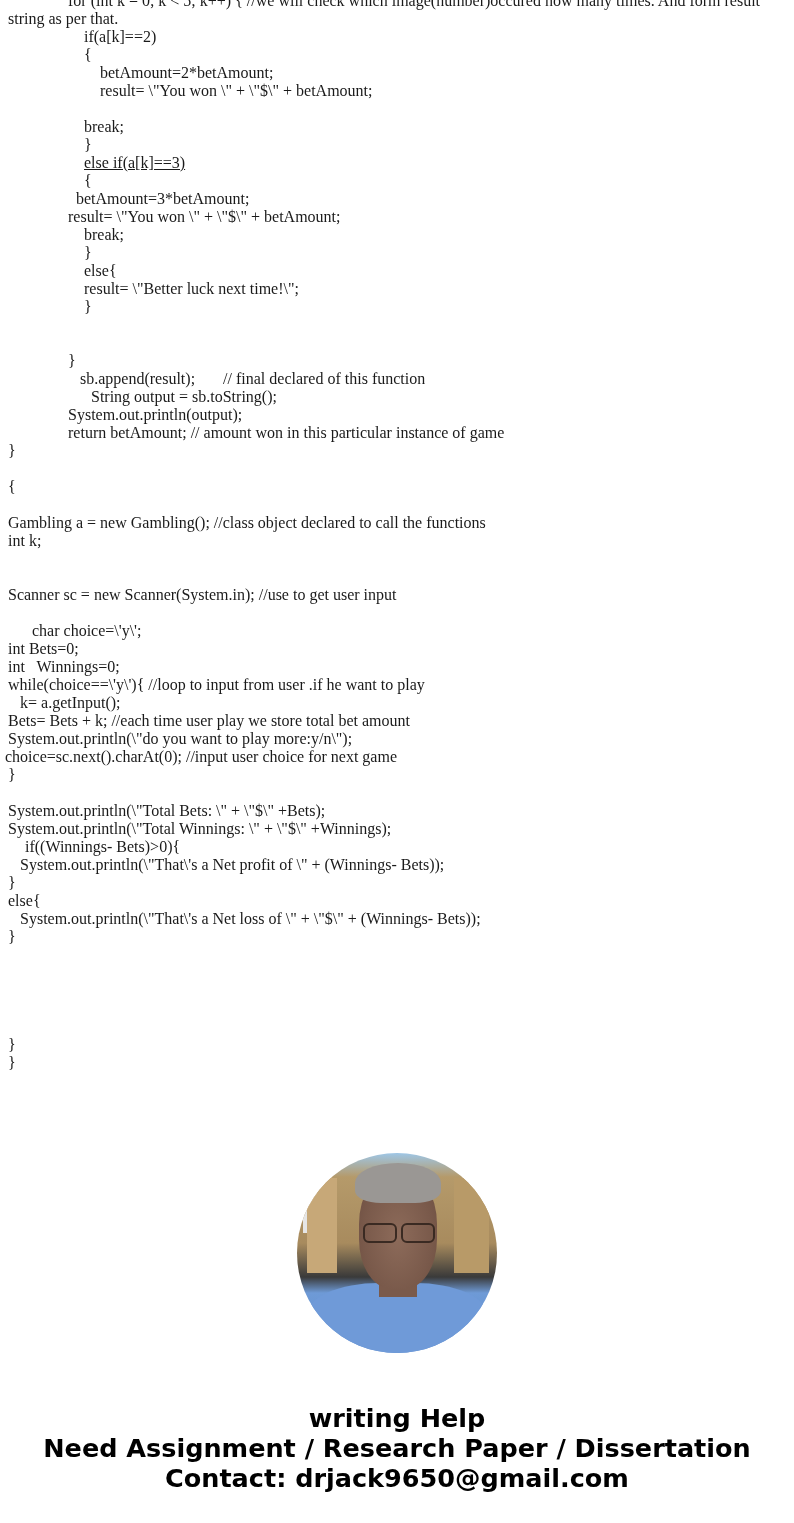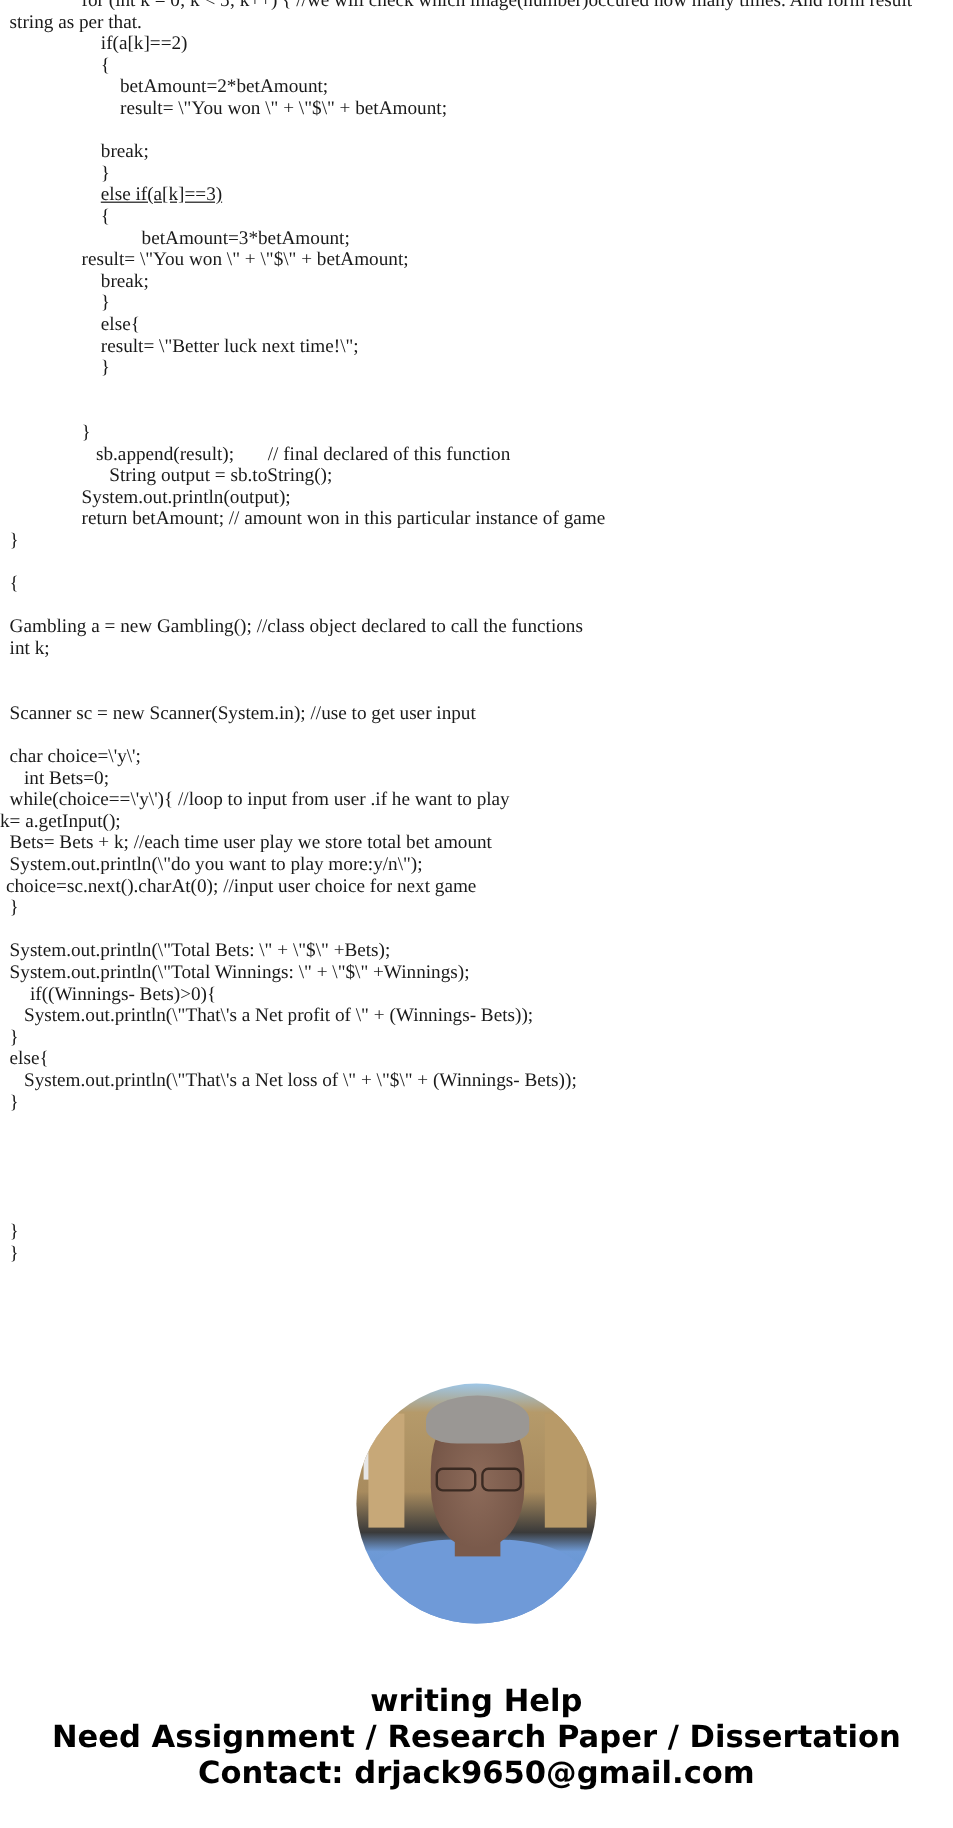--- a/index.html
+++ b/index.html
@@ -55,21 +55,21 @@
     <div class="line wrap" style="padding-left: 8px; text-indent: 60px;">for (int k = 0; k &lt; 5; k++) { //we will check which image(number)occured how many times. And form result string as per that.</div>
     <div class="line" style="padding-left: 84px;">if(a[k]==2)</div>
     <div class="line" style="padding-left: 84px;">{</div>
     <div class="line" style="padding-left: 100px;">betAmount=2*betAmount;</div>
     <div class="line" style="padding-left: 100px;">result= \"You won \" + \"$\" + betAmount;</div>
     <div class="line" style="padding-left: 0px;"></div>
     <div class="line" style="padding-left: 84px;">break;</div>
     <div class="line" style="padding-left: 84px;">}</div>
     <div class="line" style="padding-left: 84px; text-decoration: underline;">else if(a[k]==3)</div>
     <div class="line" style="padding-left: 84px;">{</div>
-    <div class="line" style="padding-left: 118px;">betAmount=3*betAmount;</div>
+    <div class="line" style="padding-left: 76px;">betAmount=3*betAmount;</div>
     <div class="line" style="padding-left: 68px;">result= \"You won \" + \"$\" + betAmount;</div>
     <div class="line" style="padding-left: 84px;">break;</div>
     <div class="line" style="padding-left: 84px;">}</div>
     <div class="line" style="padding-left: 84px;">else{</div>
     <div class="line" style="padding-left: 84px;">result= \"Better luck next time!\";</div>
     <div class="line" style="padding-left: 84px;">}</div>
     <div class="line" style="padding-left: 0px;"></div>
     <div class="line" style="padding-left: 0px;"></div>
     <div class="line" style="padding-left: 68px;">}</div>
     <div class="line" style="padding-left: 80px;">sb.append(result);       // final declared of this function</div>
@@ -79,24 +79,25 @@
     <div class="line" style="padding-left: 8px;">}</div>
     <div class="line" style="padding-left: 0px;"></div>
     <div class="line" style="padding-left: 8px;">{</div>
     <div class="line" style="padding-left: 0px;"></div>
     <div class="line" style="padding-left: 8px;">Gambling a = new Gambling(); //class object declared to call the functions</div>
     <div class="line" style="padding-left: 8px;">int k;</div>
     <div class="line" style="padding-left: 0px;"></div>
     <div class="line" style="padding-left: 0px;"></div>
     <div class="line" style="padding-left: 8px;">Scanner sc = new Scanner(System.in); //use to get user input</div>
     <div class="line" style="padding-left: 0px;"></div>
-    <div class="line" style="padding-left: 8px;">char choice=\'y\';</div>
-    <div class="line" style="padding-left: 8px; margin-left: 12px;">int Bets=0;</div>
+    <div class="line" style="padding-left: 8px; margin-left: 24px;">char choice=\'y\';</div>
+    <div class="line" style="padding-left: 8px;">int Bets=0;</div>
+    <div class="line" style="padding-left: 8px;">int   Winnings=0;</div>
     <div class="line" style="padding-left: 8px;">while(choice==\'y\'){ //loop to input from user .if he want to play</div>
-    <div class="line" style="padding-left: 0;">k= a.getInput();</div>
+    <div class="line" style="padding-left: 20px;">k= a.getInput();</div>
     <div class="line" style="padding-left: 8px;">Bets= Bets + k; //each time user play we store total bet amount</div>
     <div class="line" style="padding-left: 8px;">System.out.println(\"do you want to play more:y/n\");</div>
     <div class="line" style="padding-left: 5px;">choice=sc.next().charAt(0); //input user choice for next game</div>
     <div class="line" style="padding-left: 8px;">}</div>
     <div class="line" style="padding-left: 0px;"></div>
     <div class="line" style="padding-left: 8px;">System.out.println(\"Total Bets: \" + \"$\" +Bets);</div>
     <div class="line" style="padding-left: 8px;">System.out.println(\"Total Winnings: \" + \"$\" +Winnings);</div>
     <div class="line" style="padding-left: 25px;">if((Winnings- Bets)&gt;0){</div>
     <div class="line" style="padding-left: 20px;">System.out.println(\"That\'s a Net profit of \" + (Winnings- Bets));</div>
     <div class="line" style="padding-left: 8px;">}</div>

